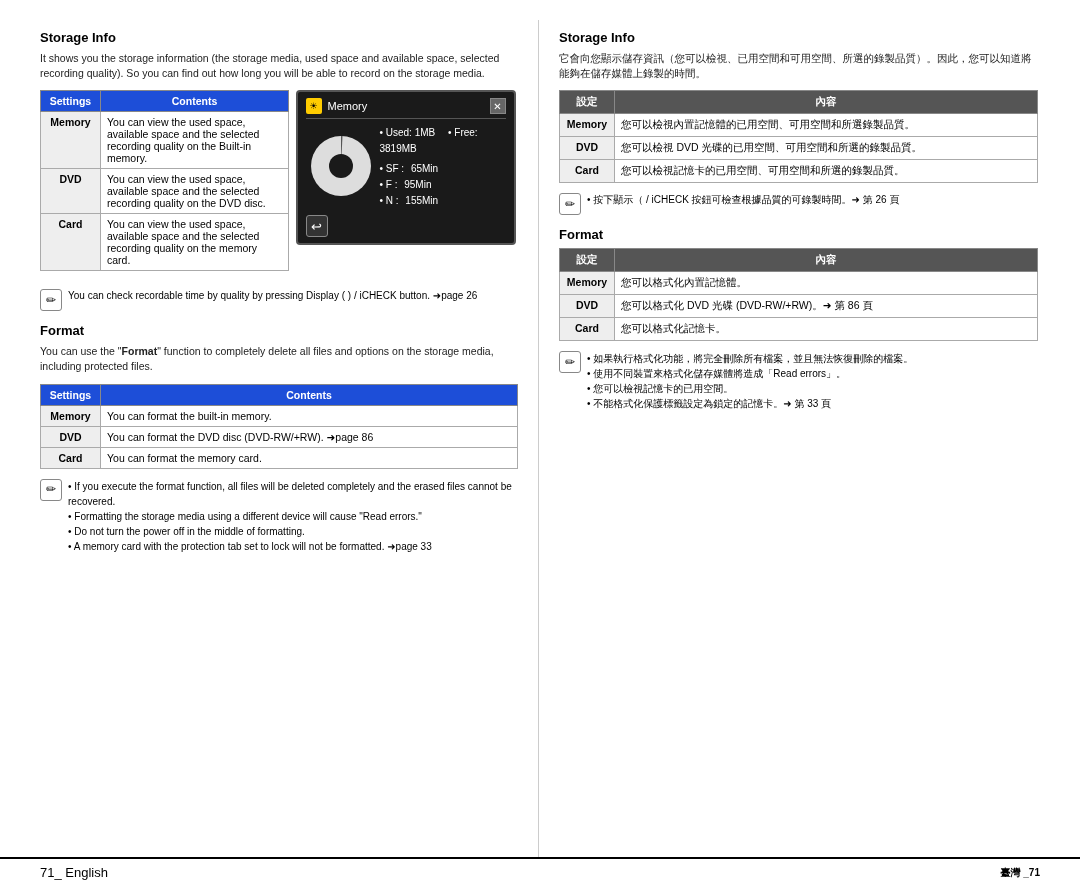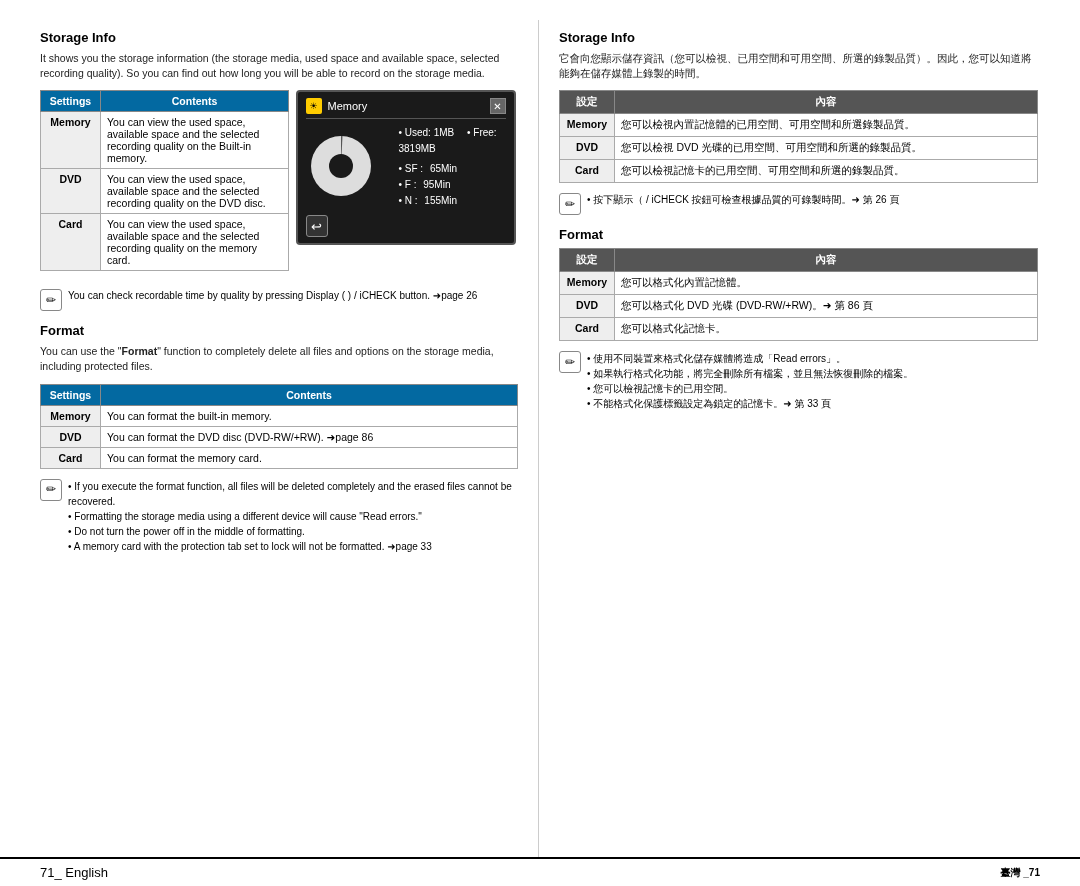--- a/index.html
+++ b/index.html
@@ -52,21 +52,21 @@
 
     
     table {
       width: 100%;
       border-collapse: collapse;
       margin-bottom: 10px;
       font-size: 10.5px;
     }
 
     table th {
-      background: #0369a1;
+      background: #1d4ed8;
       color: #fff;
       padding: 4px 6px;
       font-weight: bold;
       text-align: center;
       border: 1px solid #888;
     }
 
     table td {
       padding: 4px 6px;
       border: 1px solid #aaa;
@@ -157,21 +157,21 @@
       color: #fff;
       display: flex;
       align-items: center;
       justify-content: center;
       font-size: 10px;
       cursor: pointer;
     }
 
     .memory-popup-body {
       display: flex;
-      gap: 23px;
+      gap: 4px;
       align-items: center;
     }
 
     .pie-chart-container {
       flex-shrink: 0;
     }
 
     .memory-info {
       font-size: 10px;
       line-height: 1.6;
@@ -439,22 +439,22 @@
             <tr>
               <td class="settings-col-cn">Card</td>
               <td>您可以格式化記憶卡。</td>
             </tr>
           </tbody>
         </table>
 
         <div class="note-box">
           <div class="note-icon">✏</div>
           <ul class="bullet-list">
+            <li>如果執行格式化功能，將完全刪除所有檔案，並且無法恢復刪除的檔案。</li>
             <li>使用不同裝置來格式化儲存媒體將造成「Read errors」。</li>
-            <li>如果執行格式化功能，將完全刪除所有檔案，並且無法恢復刪除的檔案。</li>
             <li>您可以檢視記憶卡的已用空間。</li>
             <li>不能格式化保護標籤設定為鎖定的記憶卡。➜ 第 33 頁</li>
           </ul>
         </div>
       </div>
     </div>
   </div>
 
   <div class="bottom-bar">
     <div class="bottom-bar-left">71_ English</div>

